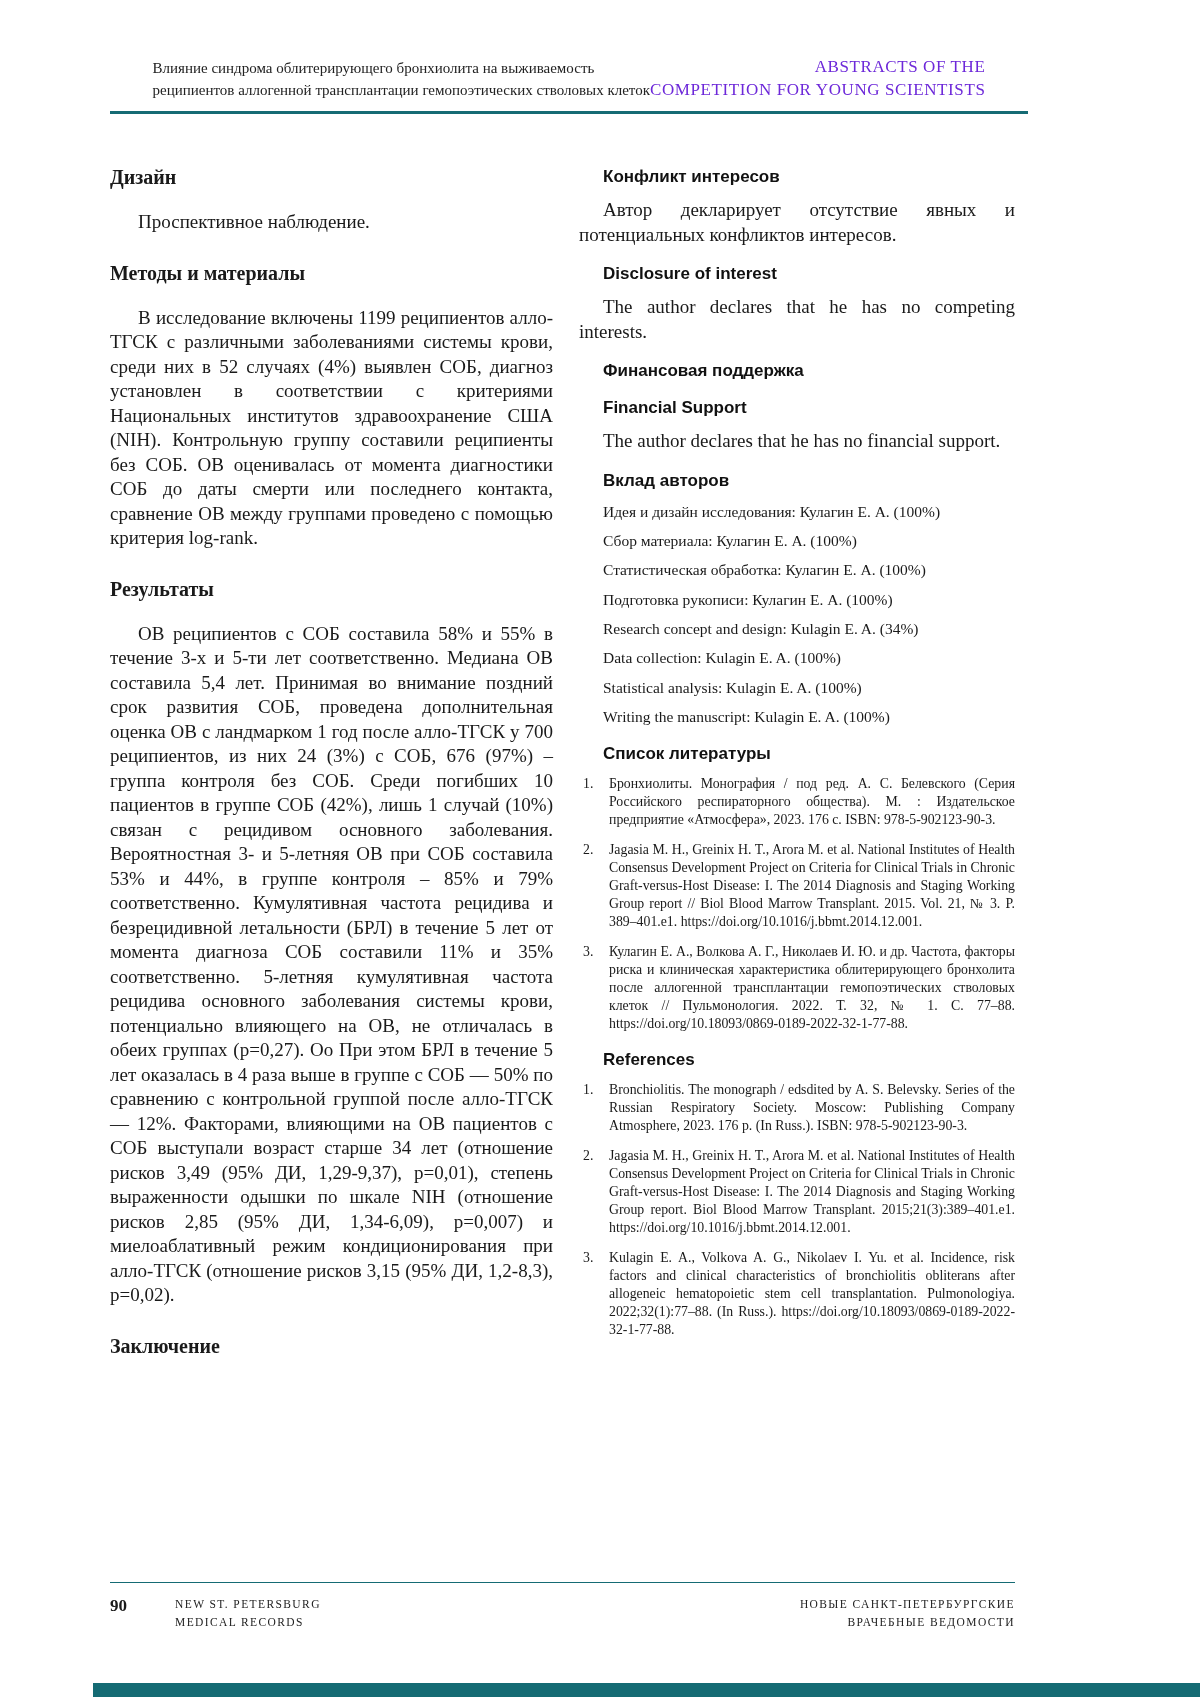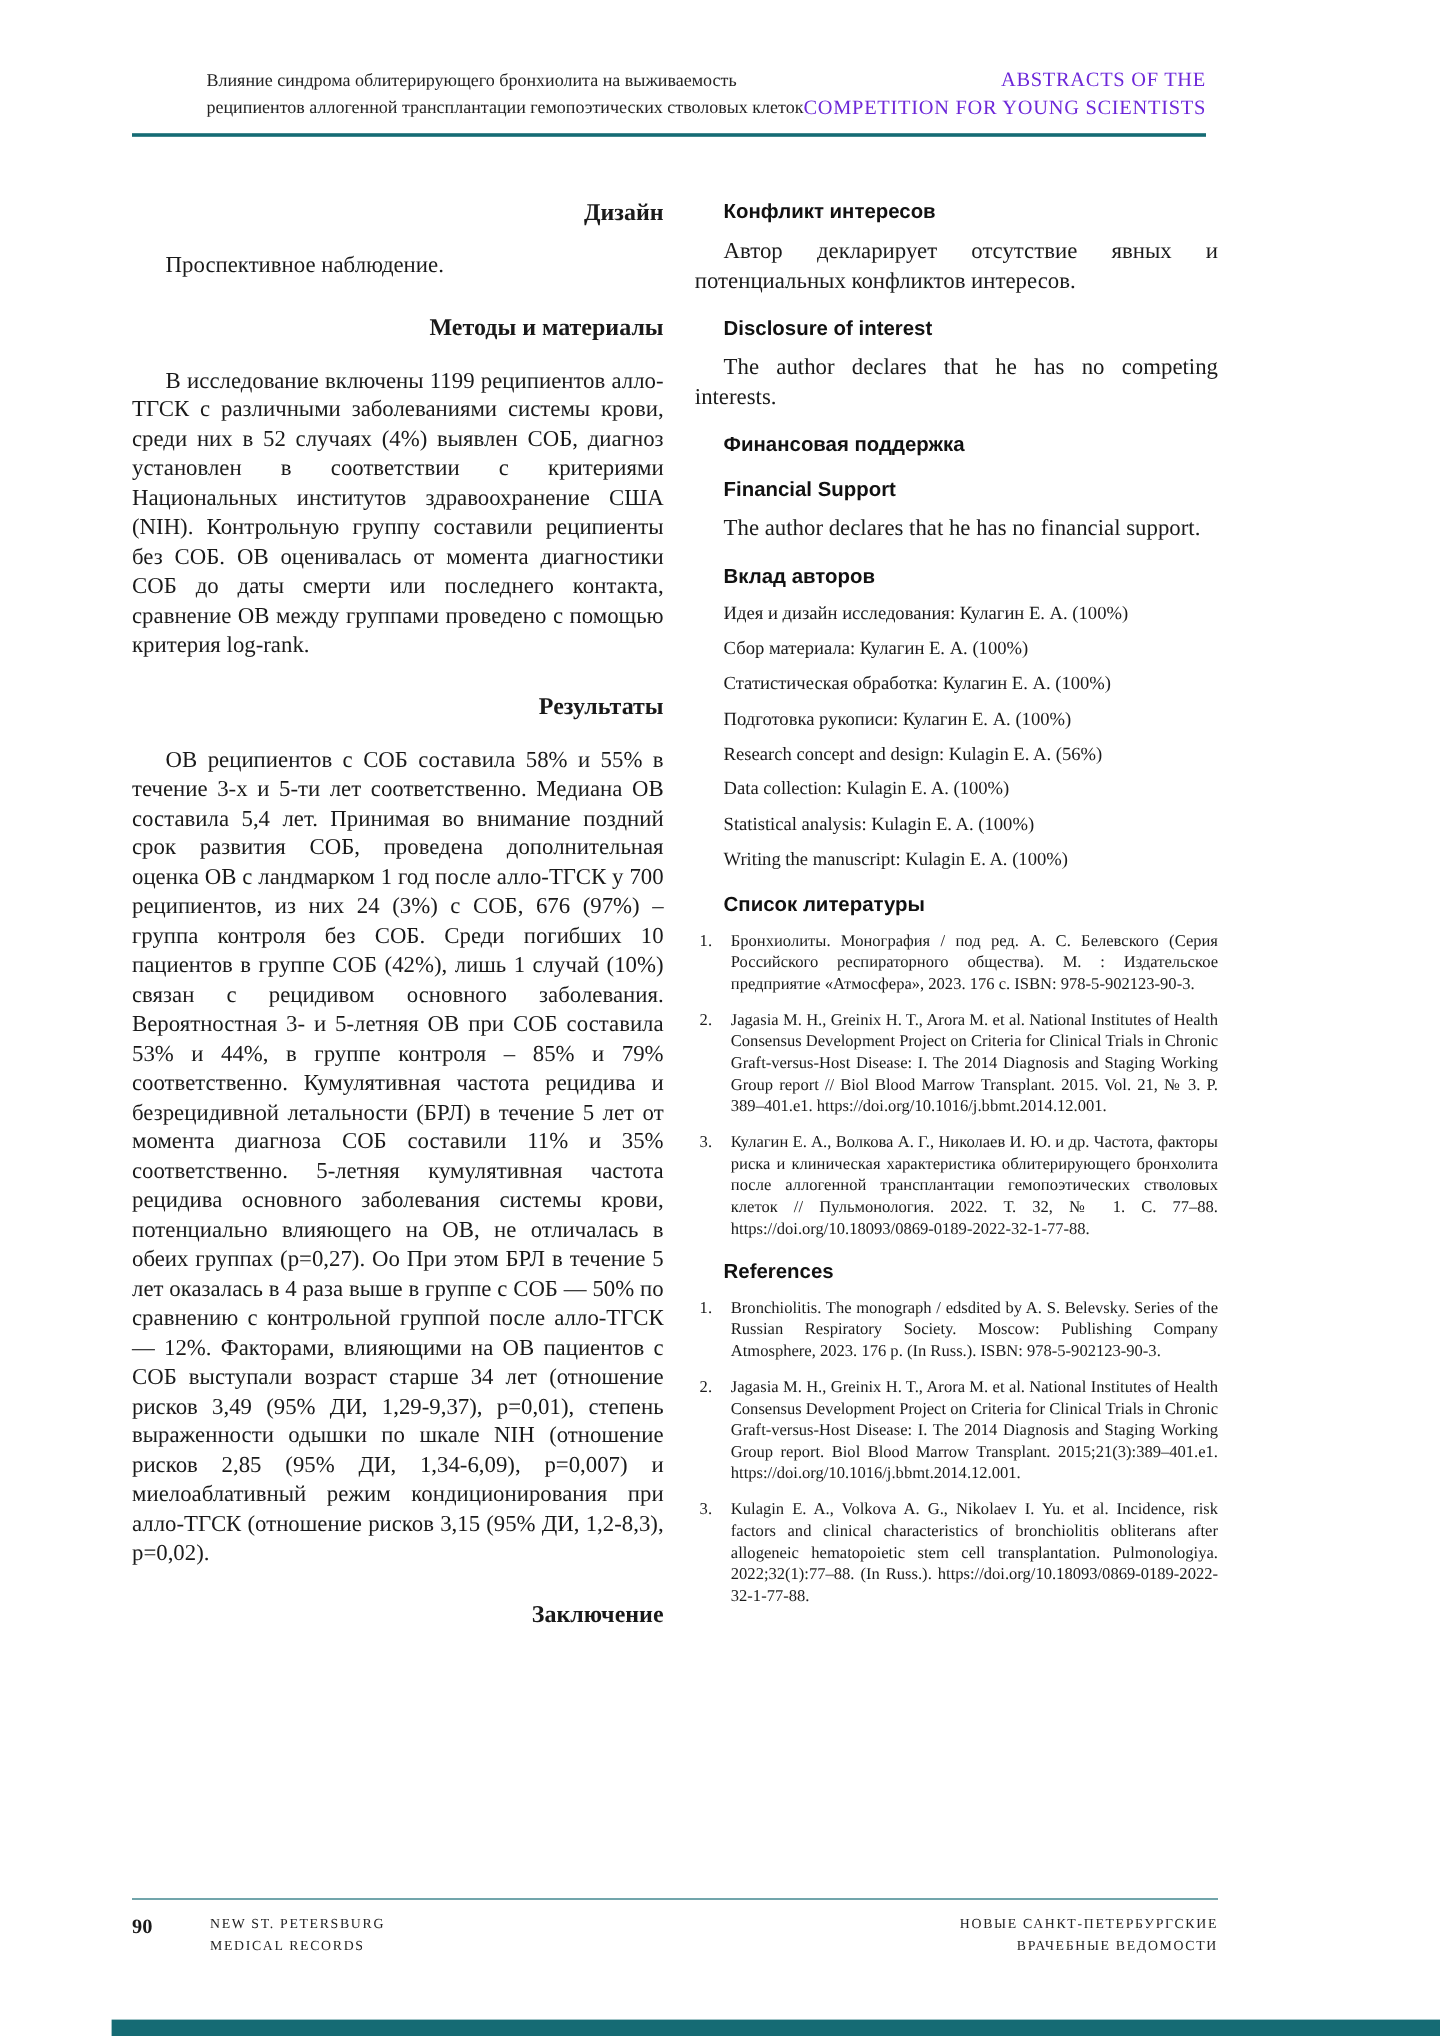--- a/index.html
+++ b/index.html
@@ -5,40 +5,40 @@
   :root{ --accent:#156b74; }
   html,body{ margin:0; padding:0; background:#ffffff; }
   .page{
     position:relative; width:1200px; height:1697px; background:#ffffff;
     overflow:hidden; color:#1a1a1a;
     font-family:"Liberation Serif","DejaVu Serif",serif;
   }
 
   
   .header{
-    position:absolute; top:56px; left:110px; right:195px;
-    display:flex; justify-content:flex-end; align-items:flex-end;
+    position:absolute; top:56px; left:110px; right:172px;
+    display:flex; justify-content:center; align-items:flex-end;
     padding-bottom:9px; border-bottom:3px solid var(--accent);
   }
   .header-title{ font-size:15px; line-height:1.5; color:#222; }
   .header-section{
     text-align:right; font-size:17px; line-height:1.35;
     letter-spacing:0.6px; color:#6d28d9; white-space:nowrap;
   }
 
   
   .main{
     position:absolute; top:163px; left:110px; right:185px;
     display:flex; gap:26px;
   }
   .col-left{ flex:0 0 443px; width:443px; }
   .col-right{ flex:1; min-width:0; }
 
   .cheading{
-    font-size:20px; font-weight:700; text-align:right;
+    font-size:20px; font-weight:700; text-align:left;
     margin:27px 0 21px 0;
   }
   .col-left .cheading:first-child{ margin-top:3px; }
 
   .body{
     font-size:19px; line-height:24.5px; text-align:justify;
     text-indent:28px; margin:0 0 6px 0;
   }
   .col-right .body{ text-indent:24px; margin-bottom:4px; }
 
@@ -121,21 +121,21 @@
 
       <h3 class="rheading">Financial Support</h3>
       <p class="body">The author declares that he has no financial support.</p>
 
       <h3 class="rheading">Вклад авторов</h3>
       <p class="contrib">Идея и дизайн исследования: Кулагин Е. А. (100%)</p>
       <p class="contrib">Сбор материала: Кулагин Е. А. (100%)</p>
       <p class="contrib">Статистическая обработка: Кулагин Е. А. (100%)</p>
       <p class="contrib">Подготовка рукописи: Кулагин Е. А. (100%)</p>
 
-      <p class="contrib">Research concept and design: Kulagin E. A. (56%)</p>
+      <p class="contrib">Research concept and design: Kulagin E. A. (34%)</p>
       <p class="contrib">Data collection: Kulagin E. A. (100%)</p>
       <p class="contrib">Statistical analysis: Kulagin E. A. (100%)</p>
       <p class="contrib">Writing the manuscript: Kulagin E. A. (100%)</p>
 
       <h3 class="rheading">Список литературы</h3>
       <div class="ref">
         <span class="ref-num">1.</span>
         <span class="ref-text">Бронхиолиты. Монография / под ред. А. С. Белевского (Серия Российского респираторного общества). М. : Издательское предприятие «Атмосфера», 2023. 176 с. ISBN: 978-5-902123-90-3.</span>
       </div>
       <div class="ref">

